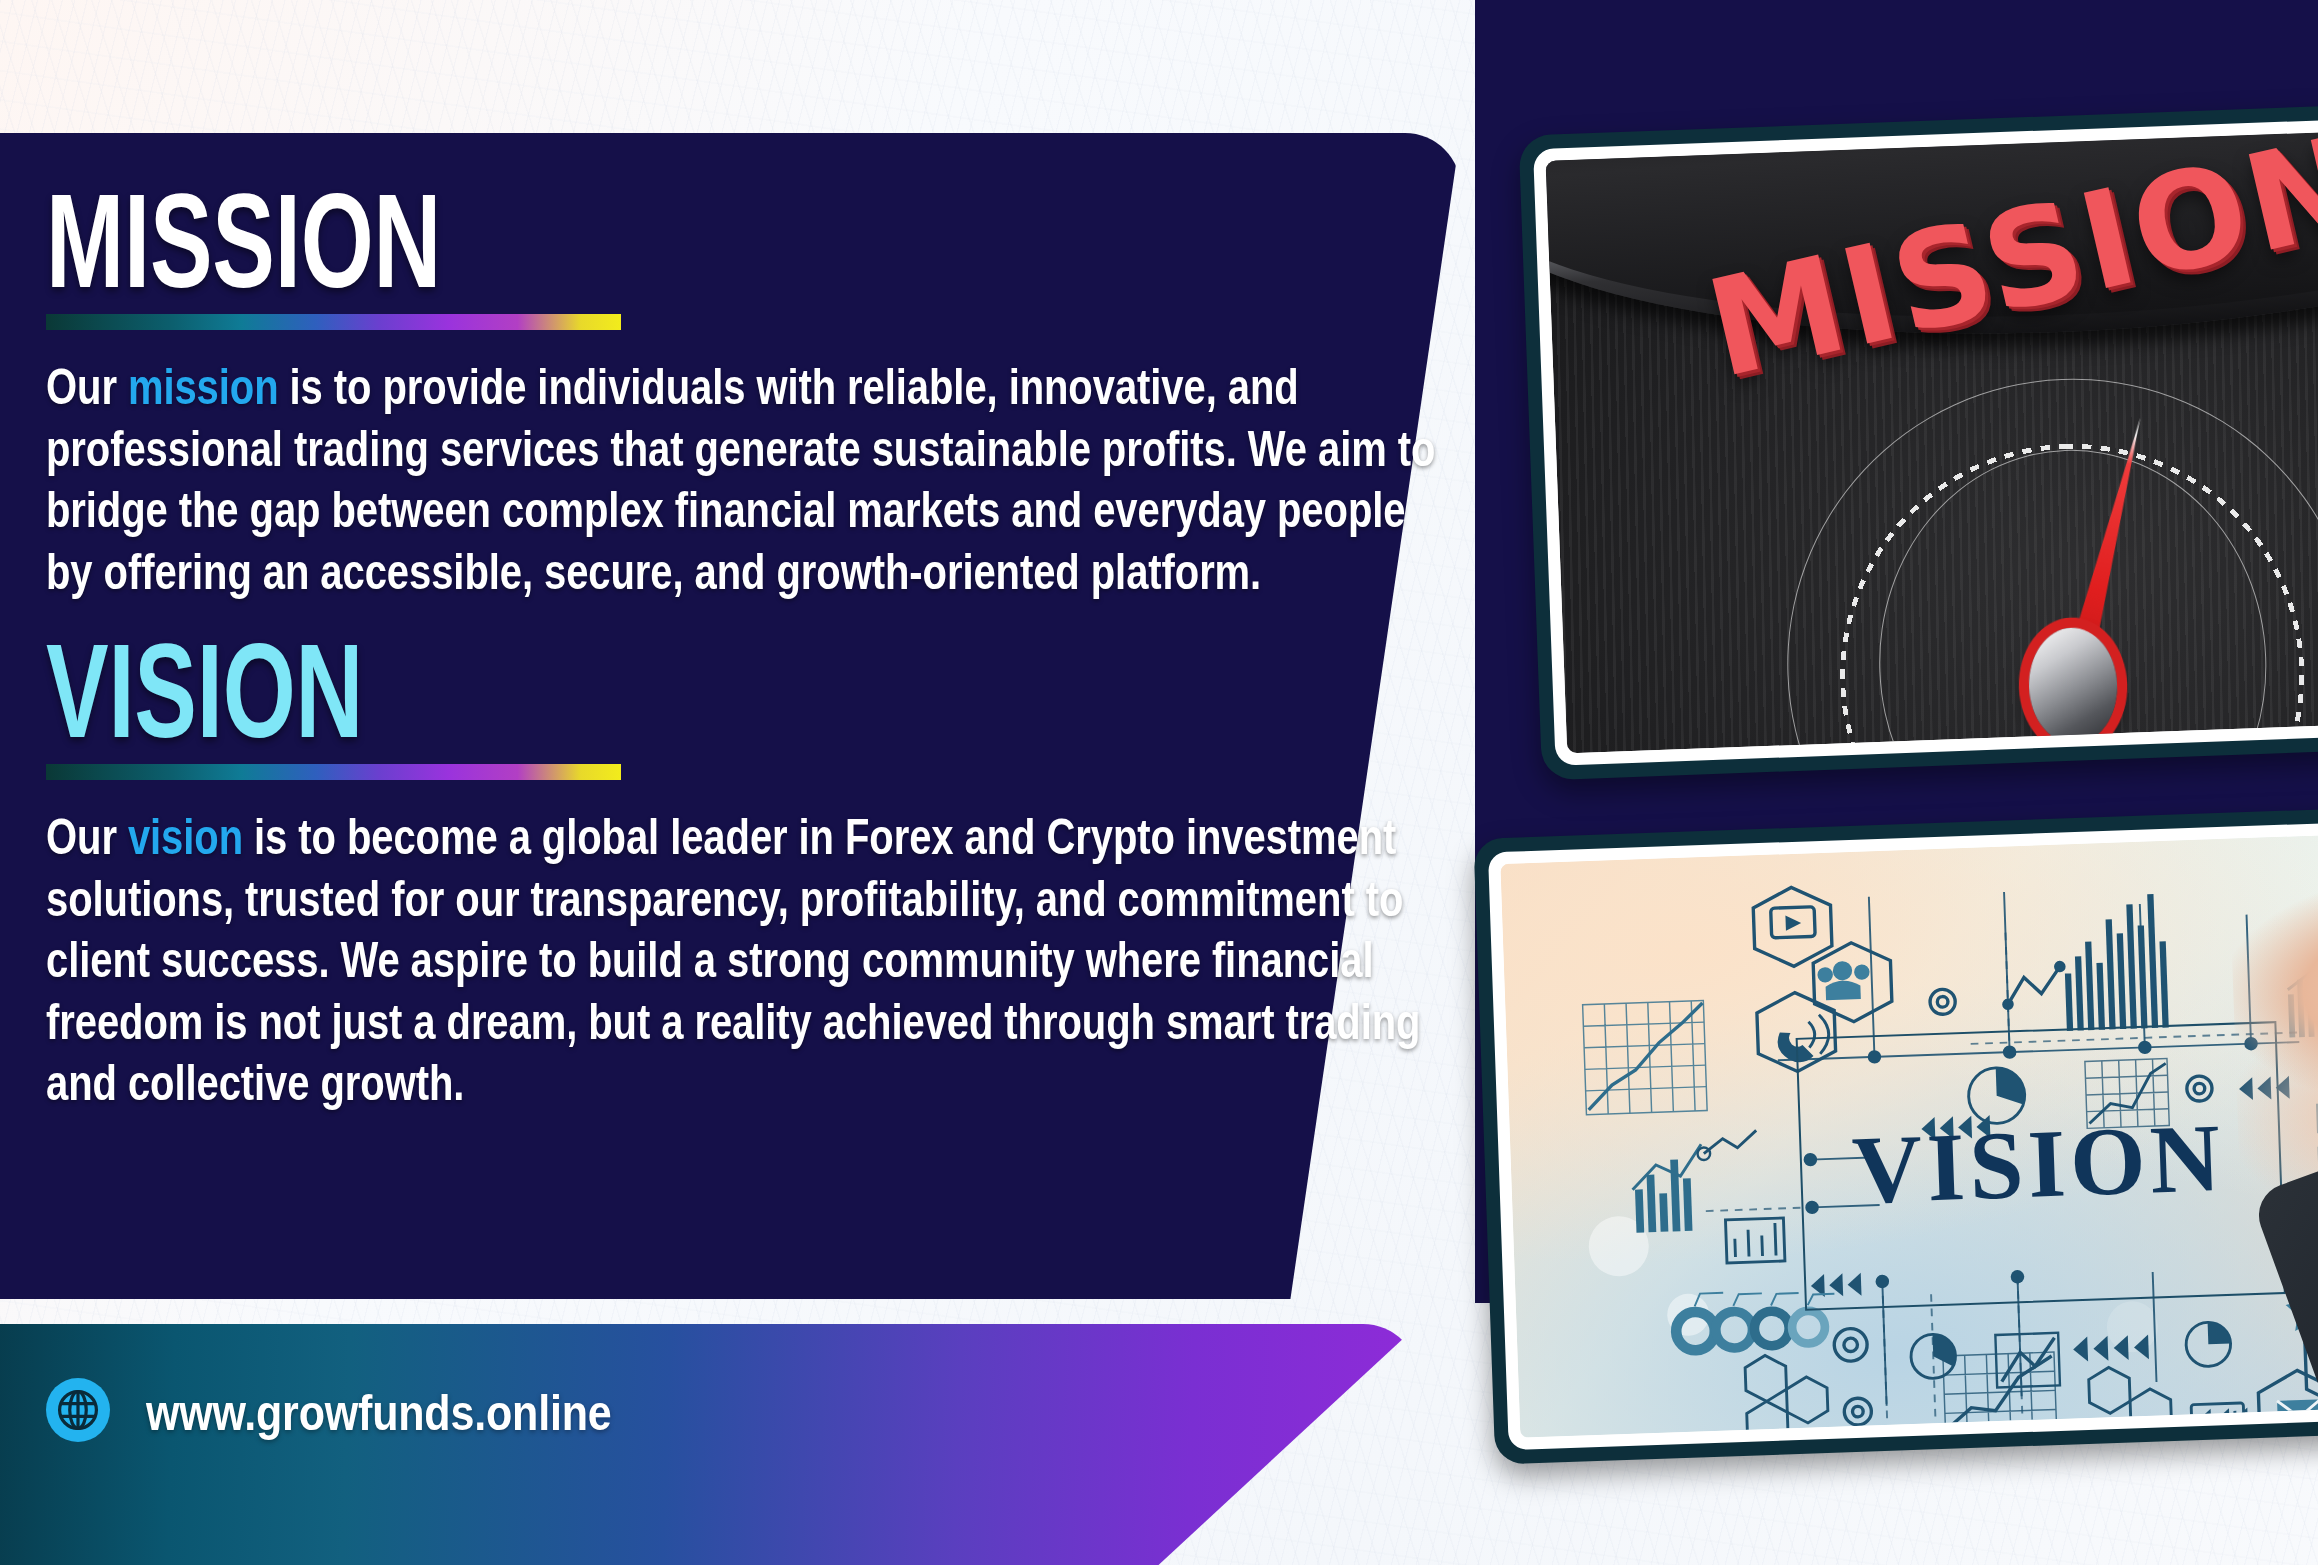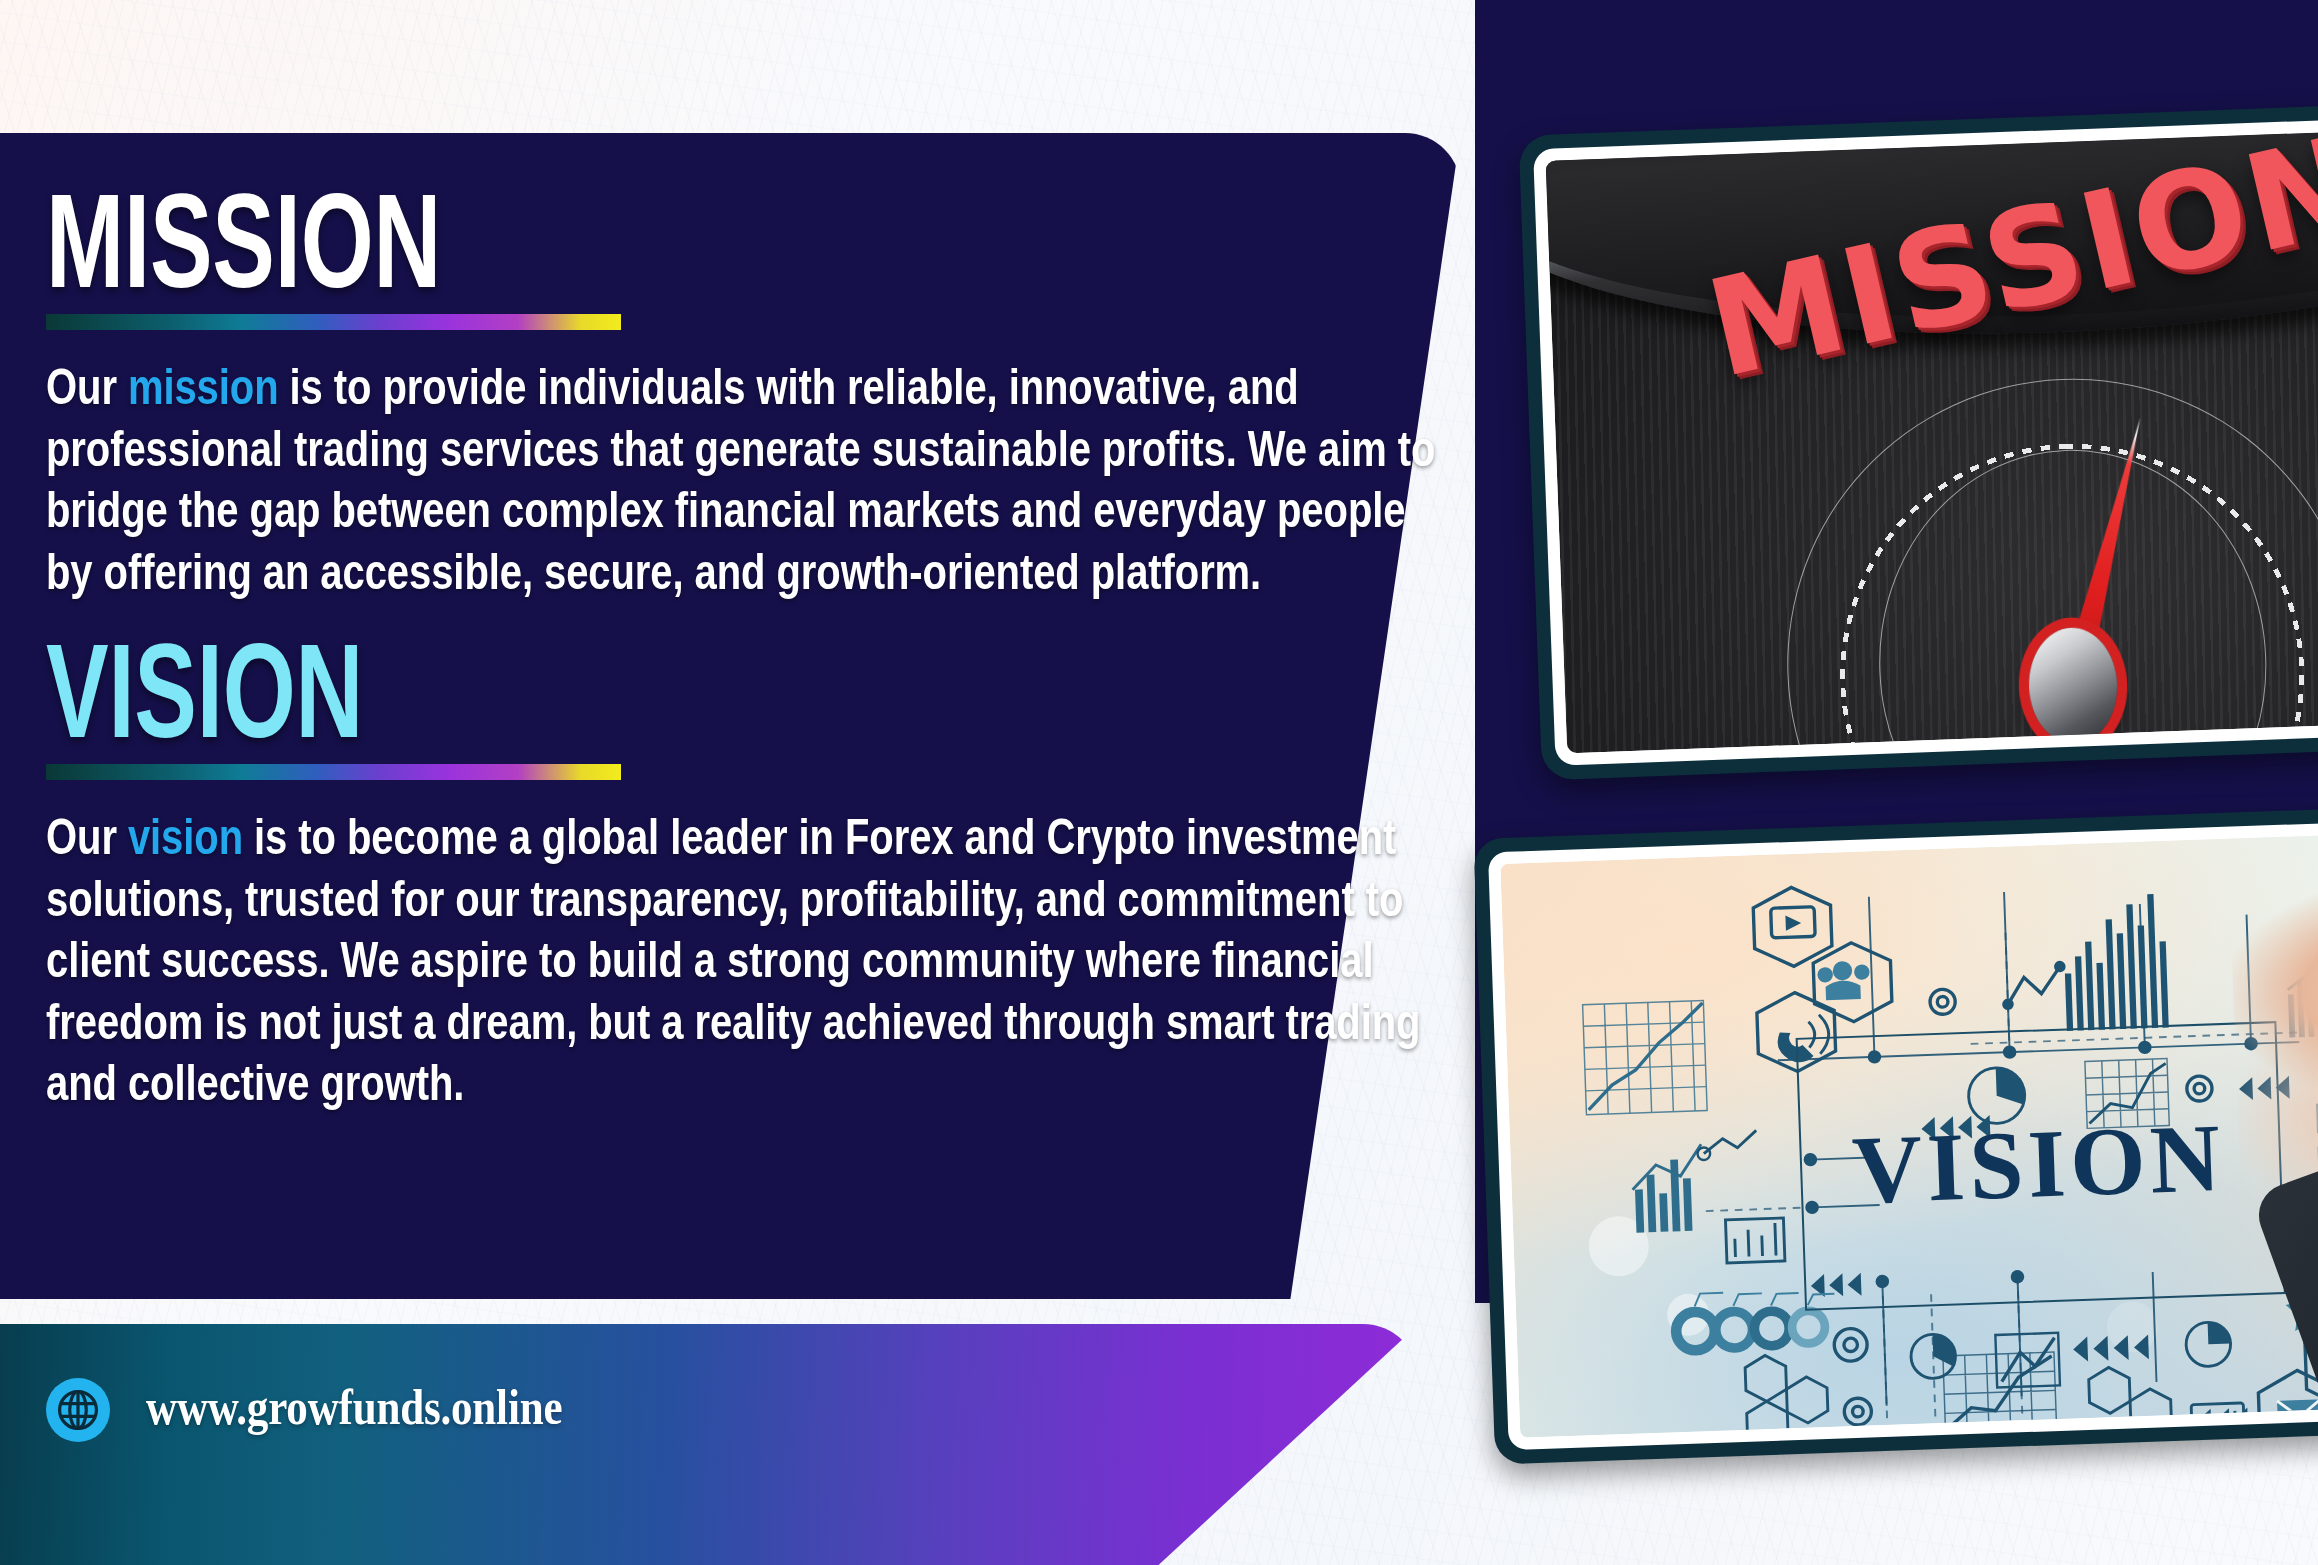--- a/index.html
+++ b/index.html
@@ -216,21 +216,21 @@
   }
 
   
   .footer{
     position:absolute;left:-28px;top:1324px;width:1447px;height:241px;
     background:linear-gradient(92deg,#073949 0%,#0a5670 14%,#12607f 26%,#27509f 48%,#5a3fbf 68%,#7a2fd2 84%,#8f2bd8 100%);
     border-top-right-radius:56px;
     clip-path:polygon(0 0, 100% 0, 82% 100%, 0 100%);
     display:flex;align-items:flex-start;
   }
-  .footer-row{display:flex;align-items:flex-start;margin-left:74px;margin-top:54px;font-family:Liberation Serif, serif;}
+  .footer-row{display:flex;align-items:flex-end;margin-left:74px;margin-top:54px;}
   .globe{
     width:64px;height:64px;border-radius:50%;
     background:#23b3ef;position:relative;flex:none;
   }
   .globe svg{position:absolute;left:8.8px;top:8.8px;}
   .footer-url{
     margin-left:36px;color:#ffffff;font-size:50px;font-weight:700;
     letter-spacing:-0.2px;
     transform:scaleX(.86);transform-origin:left center;
     text-shadow:0 2.3px 5.6px rgba(0,0,0,.35);

